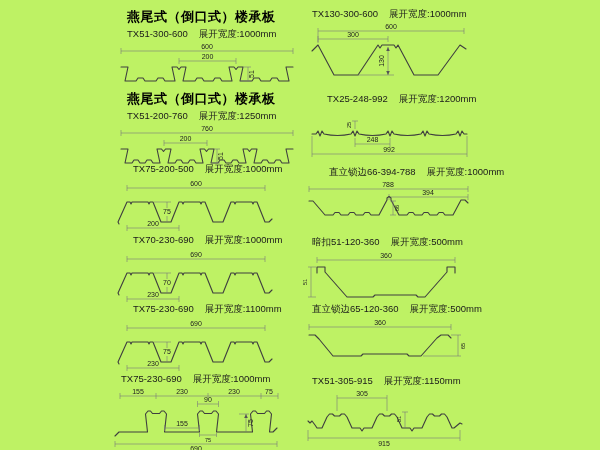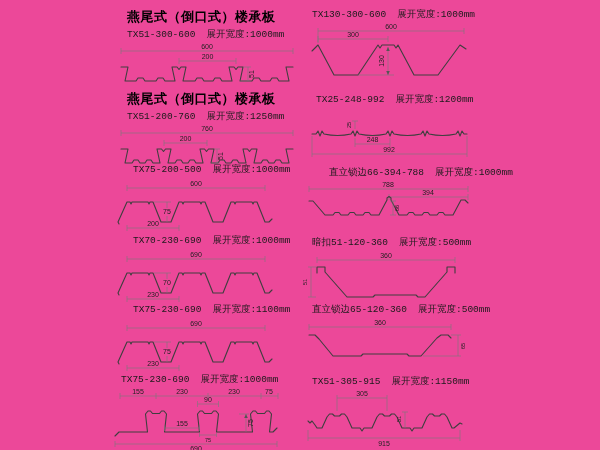--- a/index.html
+++ b/index.html
@@ -1,22 +1,22 @@
 <!DOCTYPE html>
 <html><head>
 <meta charset="utf-8">
 <style>
   * { margin:0; padding:0; box-sizing:border-box; }
   html,body { background:#fff; }
   body { font-family:"Liberation Sans","DejaVu Sans",sans-serif; }
-  #canvas { position:relative; width:600px; height:450px; background:#ec4899; overflow:hidden; }
+  #canvas { position:relative; width:600px; height:450px; background:#bef264; overflow:hidden; }
   .sec { position:absolute; }
   .sec-head { }
   .sec-title { font-size:13px; font-weight:bold; color:#000; letter-spacing:0.5px; }
-  .sec-sub { font-size:9.5px; color:#1a1a1a; margin-top:2px; white-space:nowrap;font-family:Liberation Mono, monospace; }
+  .sec-sub { font-size:9.5px; color:#1a1a1a; margin-top:2px; white-space:nowrap; }
   .sec-sub .wlabel { margin-left:11px; }
   svg { display:block; margin-top:2px; }
   .pf { fill:none; stroke:#3f3f3f; stroke-width:1.1; stroke-linejoin:round; stroke-linecap:round; }
   .dl { fill:none; stroke:#7a7a7a; stroke-width:0.6; }
   .ar { fill:#555; stroke:none; }
   text { font-family:"Liberation Sans","DejaVu Sans",sans-serif; }
   .dt { font-size:7px; fill:#222; }
   .dts { font-size:5.5px; fill:#222; }
   .mid { text-anchor:middle; }
 </style>
@@ -151,21 +151,21 @@
       <path class="dl" d="M10,13 V19 M10,16 H80 M80,13 V19"></path>
       <text class="dt mid" x="45" y="14">300</text>
       <path class="pf" d="M4,28 L10,22 L26,52 H50 L70,22 l2,3 l2,-3 h12 l2,3 l2,-3 L106,52 H130 L152,22 l6,4"></path>
       <path class="dl" d="M50,52 H86 M80,24 V52"></path>
       <path class="ar" d="M80,24 l-1.8,4 h3.6 z M80,52 l-1.8,-4 h3.6 z"></path>
       <text class="dt mid" transform="rotate(-90 76 38)" x="76" y="38">130</text>
     </svg>
   </div>
 
   <div class="sec" style="left:308px; top:91px; width:172px;">
-    <div class="sec-head" style="margin-left:8px;">
+    <div class="sec-head" style="margin-left:19px;">
       <div class="sec-sub">
         <span class="model">TX25-248-992</span><span class="wlabel">展开宽度:1200mm</span>
       </div>
     </div>
     <svg width="165" height="52" viewBox="0 0 165 52">
       <path class="dl" d="M47,21 V13 M44,13 H50"></path>
       <text class="dts mid" transform="rotate(-90 43 17)" x="43" y="17">25</text>
       <path class="pf" d="M4,26 H8 l2,-3 l2,5 l2,-5 l2,3 Q29.5,29 43,26 l2,-3 l2,5 l2,-5 l2,3 Q64.5,29 78,26 l2,-3 l2,5 l2,-5 l2,3 Q99.5,29 113,26 l2,-3 l2,5 l2,-5 l2,3 Q134.5,29 148,26 l2,-3 l2,5 l2,-5 l2,3 H159"></path>
       <path class="dl" d="M47,30 V39 M47,36 H82 M82,30 V39"></path>
       <text class="dt mid" x="64.5" y="34">248</text>

